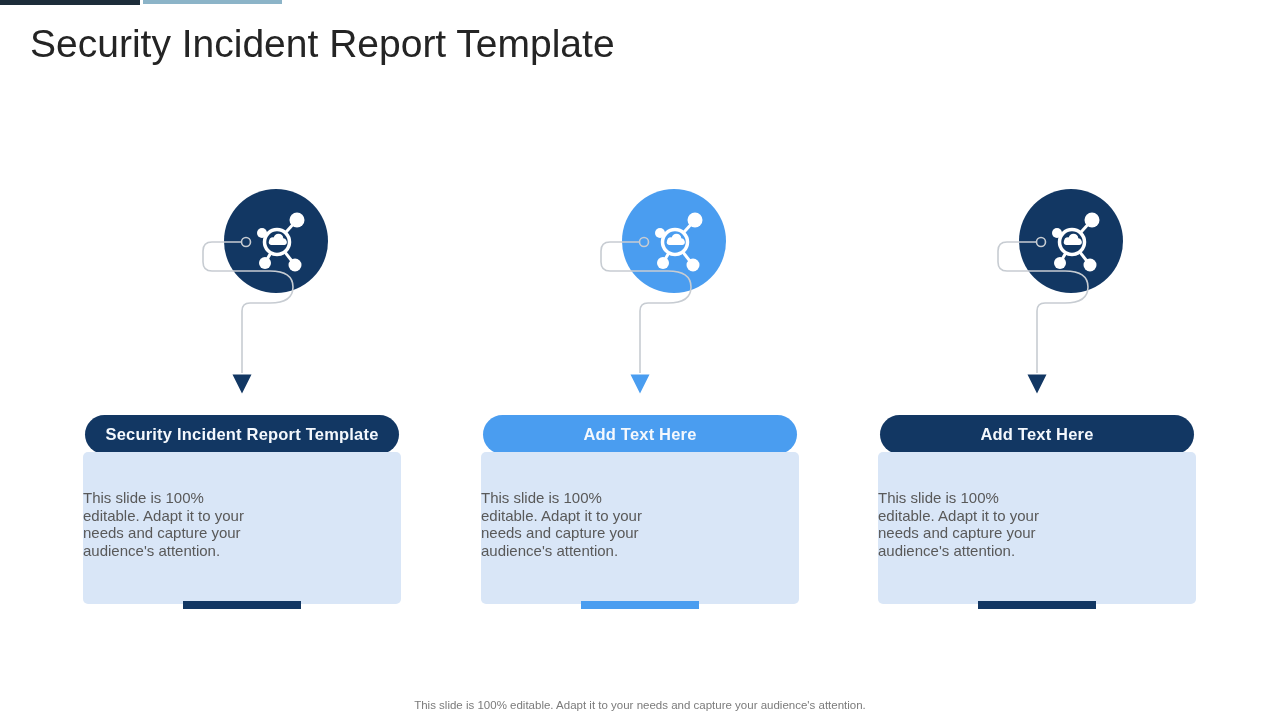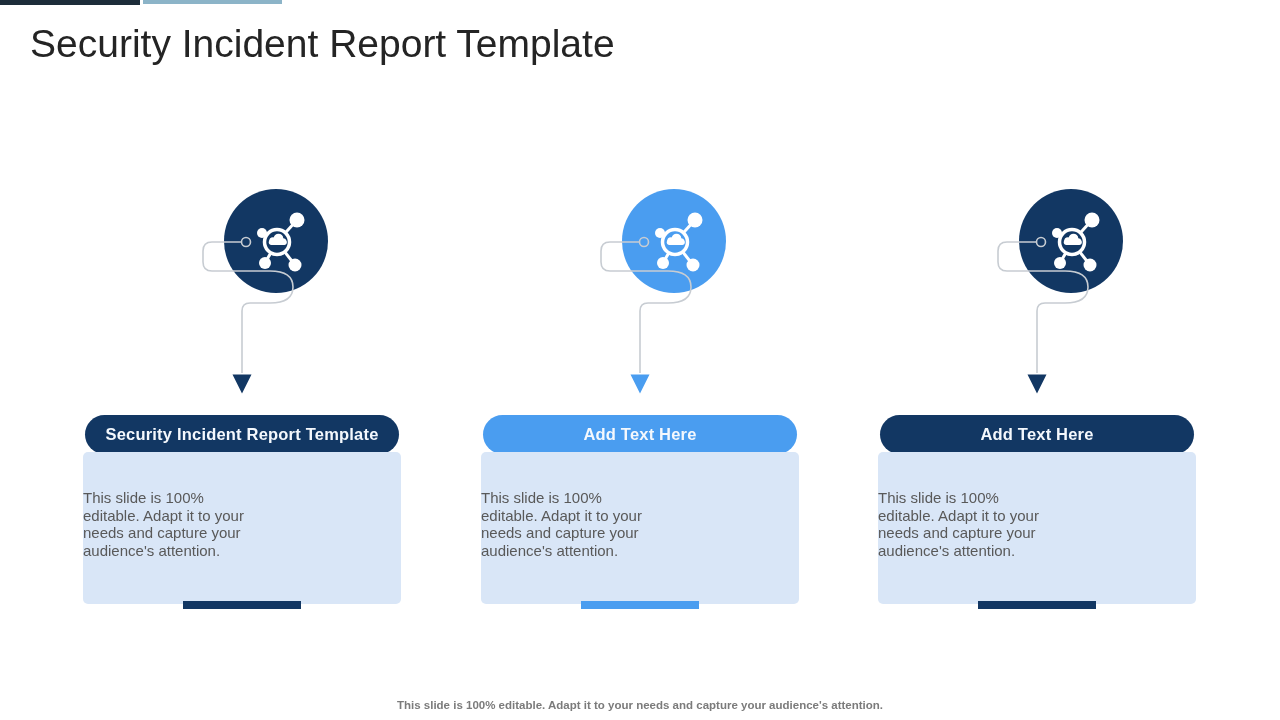--- a/index.html
+++ b/index.html
@@ -33,21 +33,21 @@
     position:absolute;left:0;top:489px;width:318px;text-align:left;
     color:var(--body-text);font-size:15px;line-height:17.6px;
   }
   .tab{position:absolute;left:100px;top:601px;width:118px;height:8px;}
   .navy .tab{background:var(--navy);}
   .blue .tab{background:var(--blue);}
   .navy .theme-fill{fill:var(--navy);}
   .blue .theme-fill{fill:var(--blue);}
   .footer{
     position:absolute;left:0;top:699px;width:1280px;text-align:center;
-    color:#7b7b7b;font-size:11.5px;font-weight:bold;
+    color:#7b7b7b;font-size:11.5px;
   }
 </style>
 </head>
 <body>
 
 <div class="slide">
   <div class="topbar-dark"></div>
   <div class="topbar-light"></div>
 
   <div class="page-title">Security Incident Report Template</div>

